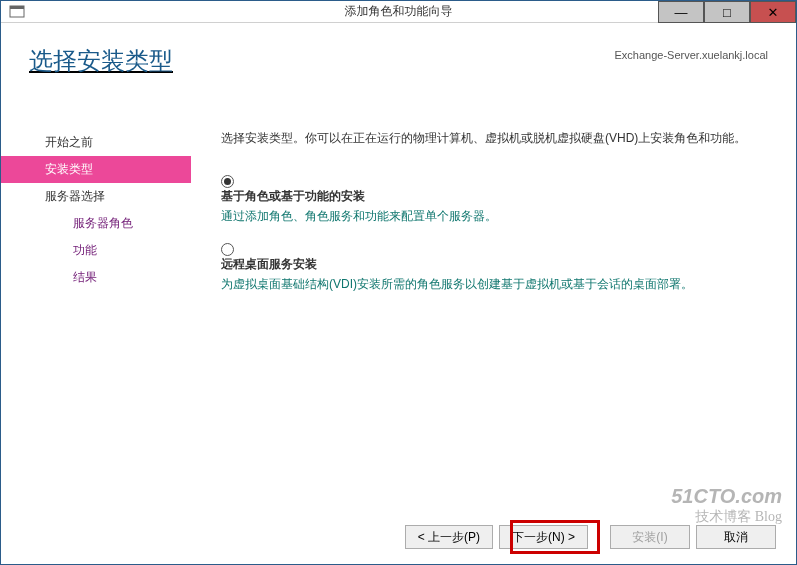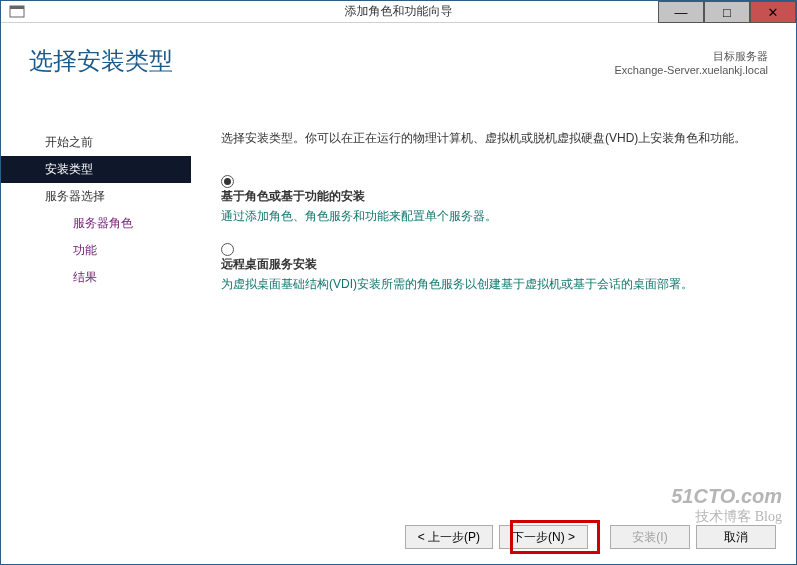--- a/index.html
+++ b/index.html
@@ -8,28 +8,28 @@
   .titlebar { height: 22px; background: #fff; border-bottom: 1px solid #d0d0d0; display: flex; align-items: center; position: relative; }
   .titlebar-icon { width: 16px; height: 16px; margin-left: 8px; display:inline-block;}
   .titlebar-icon svg { width:16px; height:16px;}
   .titlebar-title { position:absolute; left:50%; transform:translateX(-50%); font-size: 12px; color: #333; }
   .window-controls { position: absolute; right: 0; top: 0; display: flex; }
   .winbtn { width: 46px; height: 22px; border: 1px solid #555; display: flex; align-items: center; justify-content: center; font-size: 13px; font-family: Arial; cursor:pointer;}
   .winbtn.min { background: #c4c4c4;}
   .winbtn.max { background: #c4c4c4;}
   .winbtn.close { background: #c75050; color:#000;}
   .content { display: flex; height: calc(100% - 30px); }
-  .header-area { position: absolute; top: 44px; left: 28px; right: 4px; }
+  .header-area { position: absolute; top: 44px; left: 28px; right: 4px; text-decoration: underline; }
   .page-title { font-size: 24px; color: #1a5a8a; font-weight: 300; }
   .target-info { position:absolute; top: 48px; right: 28px; text-align: right; font-size: 11px; color: #666;}
   .target-label { color:#555;}
   .target-val { color:#555;}
   .sidebar { width: 190px; padding-top: 106px; }
   .step { padding: 5px 0 5px 44px; font-size: 12px; color: #333; cursor:pointer;}
-  .step.active { background: #0f172a; color: #fff; }
+  .step.active { background: #ec4899; color: #fff; }
   .step.disabled { color: #701a75; margin-left: 28px; }
   .main { flex: 1; padding: 106px 30px 0 30px; font-size: 12px; color: #333; }
   .intro { margin-bottom: 26px; line-height:1.5;}
   .option { display: flex; align-items: flex-start; margin-bottom: 16px; flex-direction: column; }
   .radio { width: 13px; height: 13px; border: 1px solid #555; border-radius: 50%; margin-right: 8px; margin-top: 2px; position: relative; flex-shrink:0; cursor:pointer;}
   .radio.selected::after { content:""; position:absolute; width:7px; height:7px; background:#333; border-radius:50%; top:2px; left:2px;}
   .opt-body { flex:1;}
   .opt-title { font-weight: bold; margin-bottom: 2px; }
   .opt-desc { color: #0f766e; line-height:1.5;}
   .footer { position: absolute; bottom: 15px; right: 20px; display: flex; gap: 6px; align-items:center;}
@@ -56,21 +56,20 @@
       <div class="winbtn min">—</div>
       <div class="winbtn max">□</div>
       <div class="winbtn close">✕</div>
     </div>
   </div>
 
   <div class="header-area">
     <div class="page-title">选择安装类型</div>
   </div>
   <div class="target-info">
-    <div class="target-label">目标服务器</div>
     <div class="target-val">Exchange-Server.xuelankj.local</div>
   </div>
 
   <div class="content">
     <div class="sidebar">
       <div class="step">开始之前</div>
       <div class="step active">安装类型</div>
       <div class="step">服务器选择</div>
       <div class="step disabled">服务器角色</div>
       <div class="step disabled">功能</div>

